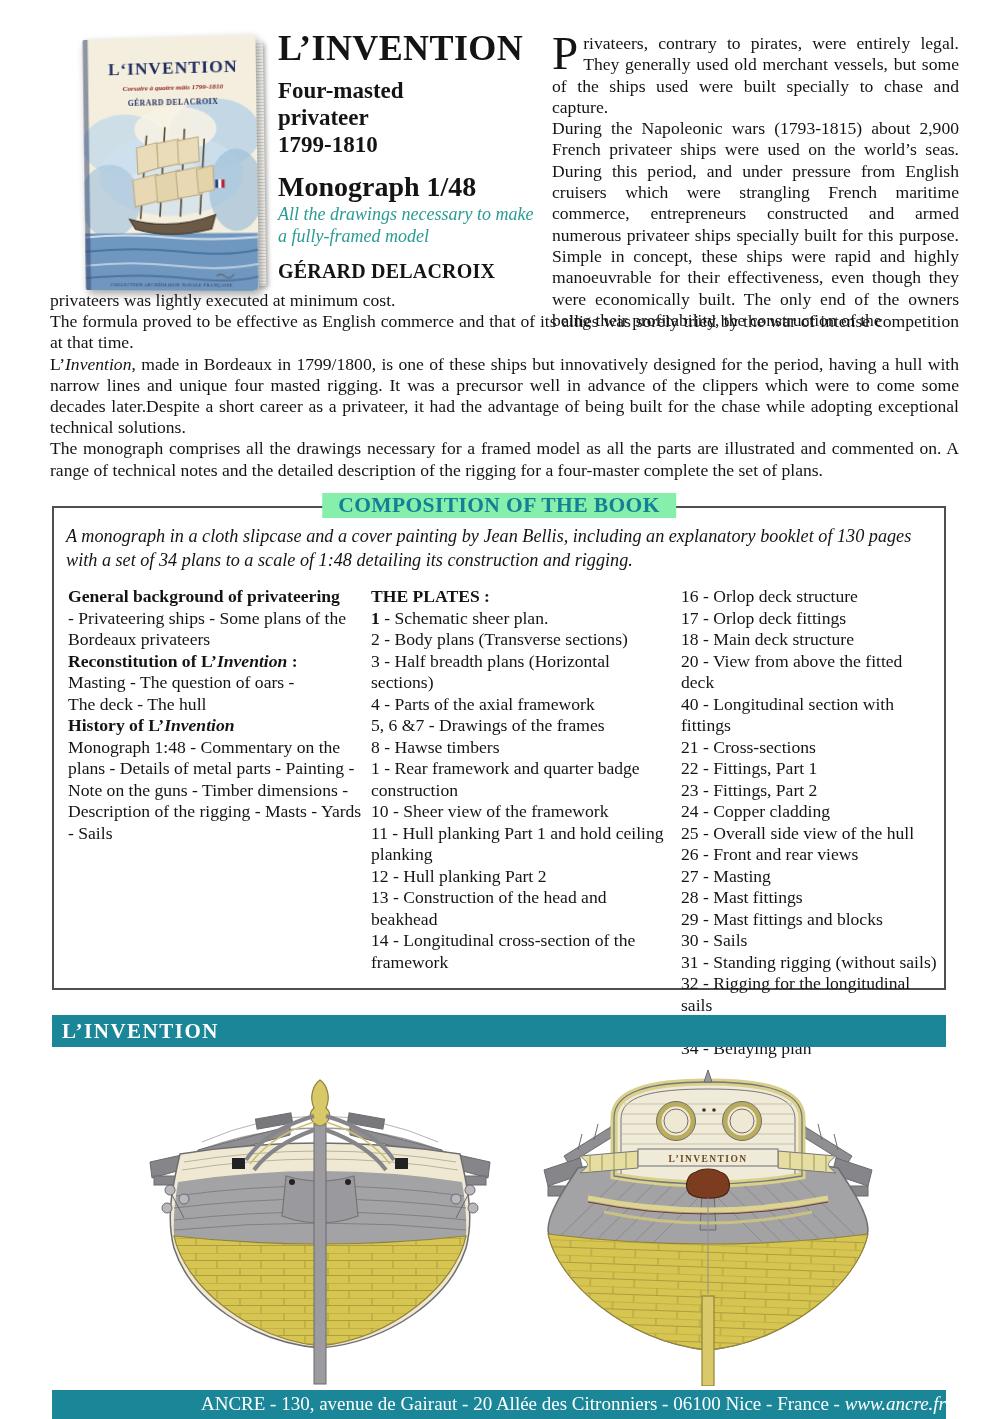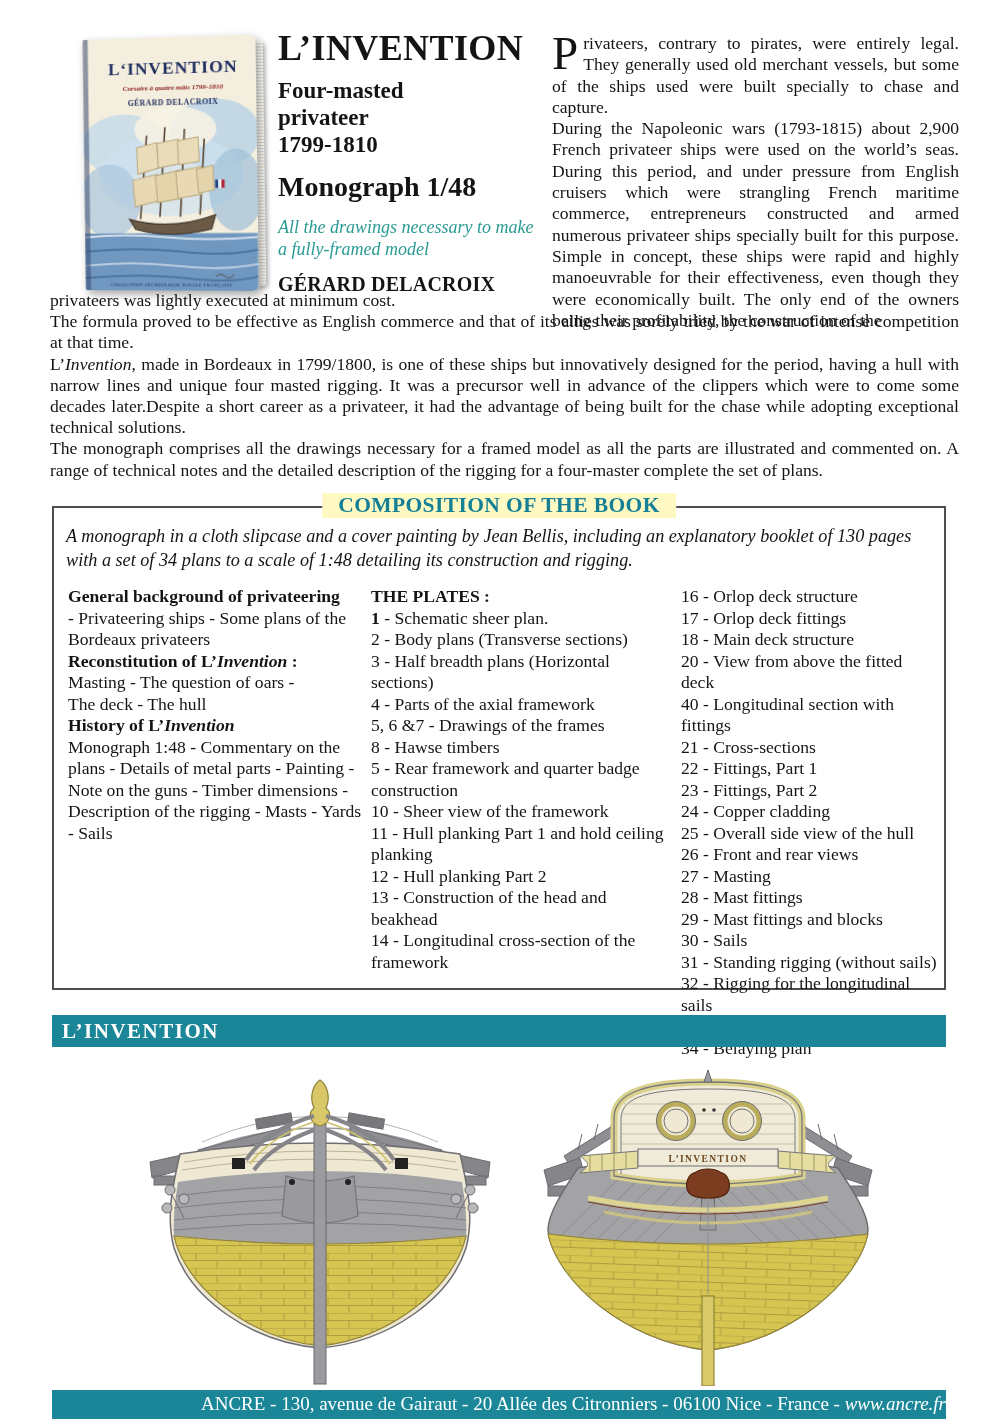--- a/index.html
+++ b/index.html
@@ -17,35 +17,35 @@
     background:repeating-linear-gradient(to bottom,#fdfdfa 0 2px,#d9d5c9 2px 3px);
     border-radius:0 3px 3px 0; box-shadow:2px 2px 4px rgba(0,0,0,.30); }
   .cover { position:absolute; inset:0; background:#f3eedd; border-radius:2px 6px 6px 2px;
     box-shadow:3px 4px 9px rgba(0,0,0,.35); overflow:hidden; }
   .cover svg { display:block; width:100%; height:100%; }
 
   .title-block { position:absolute; left:278px; top:28px; width:262px; }
   .product-title { font-size:36px; font-weight:bold; letter-spacing:.4px; line-height:40px; }
   .subtitle-lines { font-size:23px; font-weight:bold; line-height:27px; margin-top:9px; }
   .monograph { font-size:28px; font-weight:bold; margin-top:13px; }
-  .tagline { font-size:18px; font-style:italic; color:#2a9b94; line-height:22px; margin-top:13px; }
+  .tagline { font-size:18px; font-style:italic; color:#2a9b94; line-height:22px; }
   .author { font-size:20px; font-weight:bold; margin-top:13px; letter-spacing:.2px; }
 
   .intro-col { position:absolute; left:552px; top:33px; width:407px;
     font-size:17.6px; line-height:21.3px; text-align:justify; }
   .dropcap { float:left; font-size:47px; line-height:37px; padding:2px 5px 0 0; }
 
   .full-text { position:absolute; left:50px; top:290px; width:909px;
     font-size:17.6px; line-height:21.2px; text-align:justify; }
 
   
   .comp { position:absolute; left:52px; top:506px; width:894px; height:484px;
     border:2px solid #4e4e4e; }
   .comp-heading { position:absolute; top:-15px; left:50%; transform:translateX(-50%);
-    background:#fef9c3; padding:0 16px; font-size:21.5px; font-weight:bold;
+    background:#86efac; padding:0 16px; font-size:21.5px; font-weight:bold;
     color:#147f95; white-space:nowrap; letter-spacing:.4px; }
   .comp-intro { margin:16px 12px 6px 12px; font-size:18.2px; line-height:24px; font-style:italic; }
   .comp-cols { display:flex; padding:8px 4px 0 14px; }
   .comp-col1 { width:303px; padding-right:6px; }
   .comp-col2 { width:310px; padding-right:6px; }
   .comp-col3 { flex:1; }
   .comp .line { font-size:17.6px; line-height:21.5px; }
 
   
   .banner { position:absolute; left:52px; top:1015px; width:894px; height:32px; background:#1a8697; }
@@ -152,21 +152,21 @@
           <div class="line">Monograph 1:48 - Commentary on the plans - Details of metal parts - Painting - Note on the guns - Timber dimensions - Description of the rigging - Masts - Yards - Sails</div>
         </div>
       <div class="comp-col2">
           <div class="line"><b>THE PLATES :</b></div>
           <div class="line"><b>1</b> - Schematic sheer plan.</div>
           <div class="line">2 - Body plans (Transverse sections)</div>
           <div class="line">3 - Half breadth plans (Horizontal sections)</div>
           <div class="line">4 - Parts of the axial framework</div>
           <div class="line">5, 6 &amp;7 - Drawings of the frames</div>
           <div class="line">8 - Hawse timbers</div>
-          <div class="line">5 - Rear framework and quarter badge construction</div>
+          <div class="line">1 - Rear framework and quarter badge construction</div>
           <div class="line">10 - Sheer view of the framework</div>
           <div class="line">11 - Hull planking Part 1 and hold ceiling planking</div>
           <div class="line">12 - Hull planking Part 2</div>
           <div class="line">13 - Construction of the head and beakhead</div>
           <div class="line">14 - Longitudinal cross-section of the framework</div>
         </div>
       <div class="comp-col3">
           <div class="line">16 - Orlop deck structure</div>
           <div class="line">17 - Orlop deck fittings</div>
           <div class="line">18 - Main deck structure</div>

